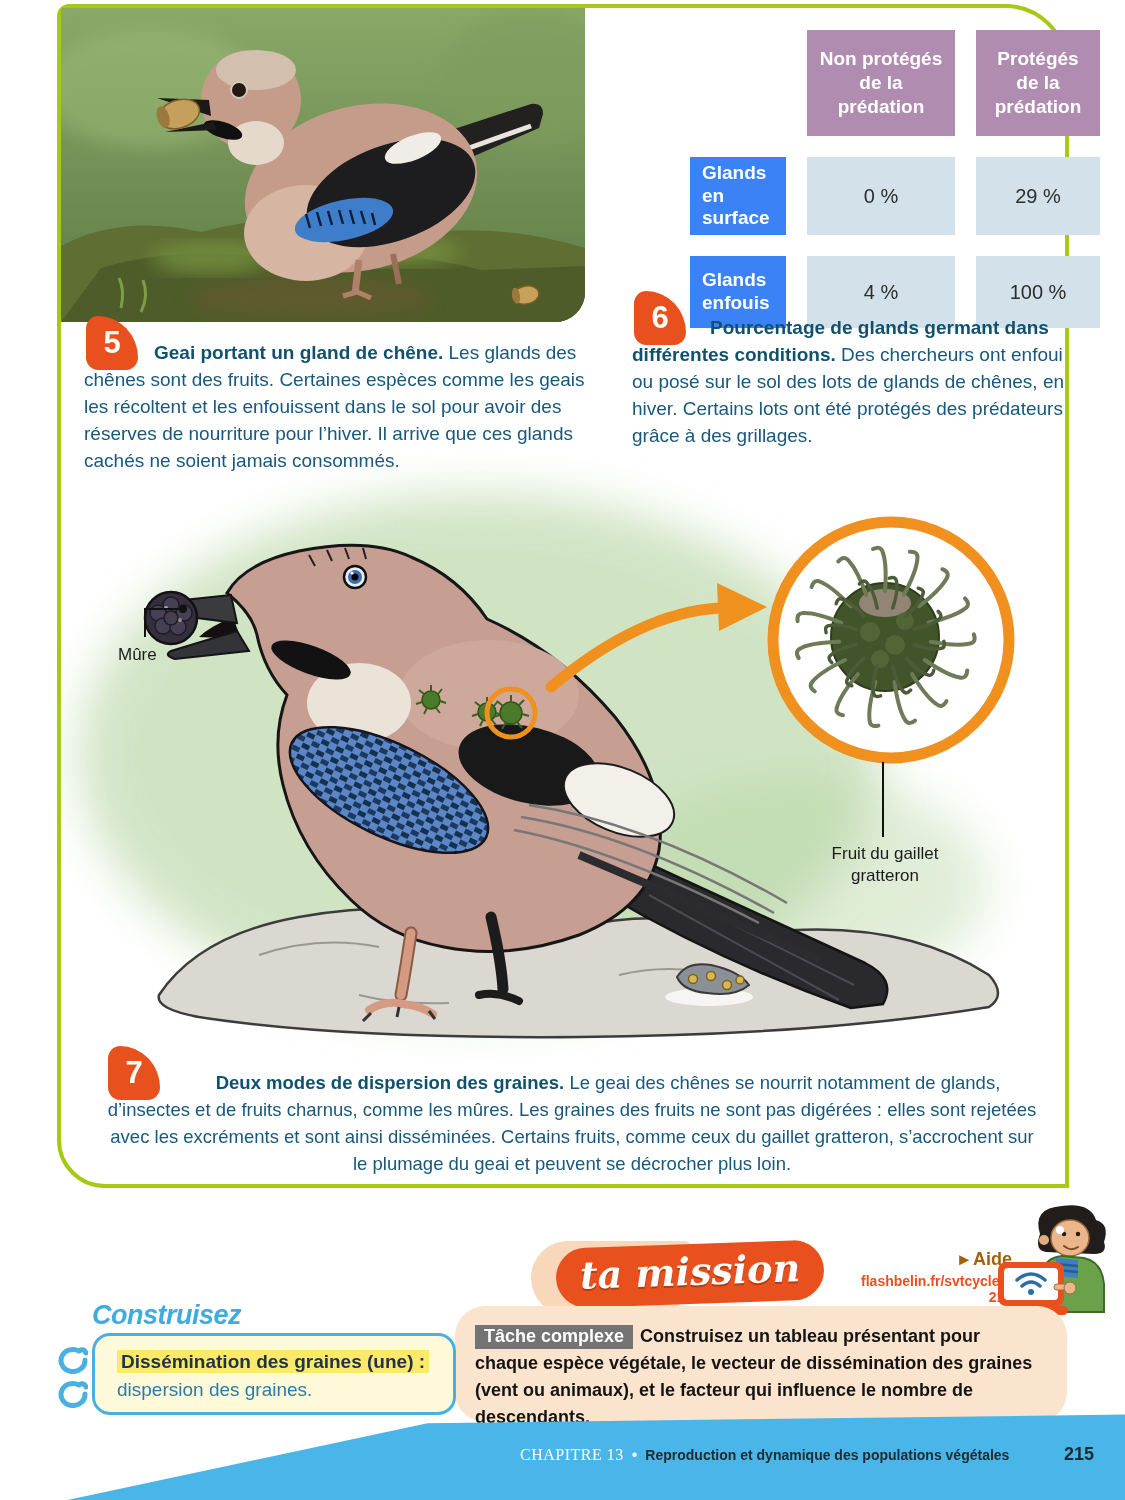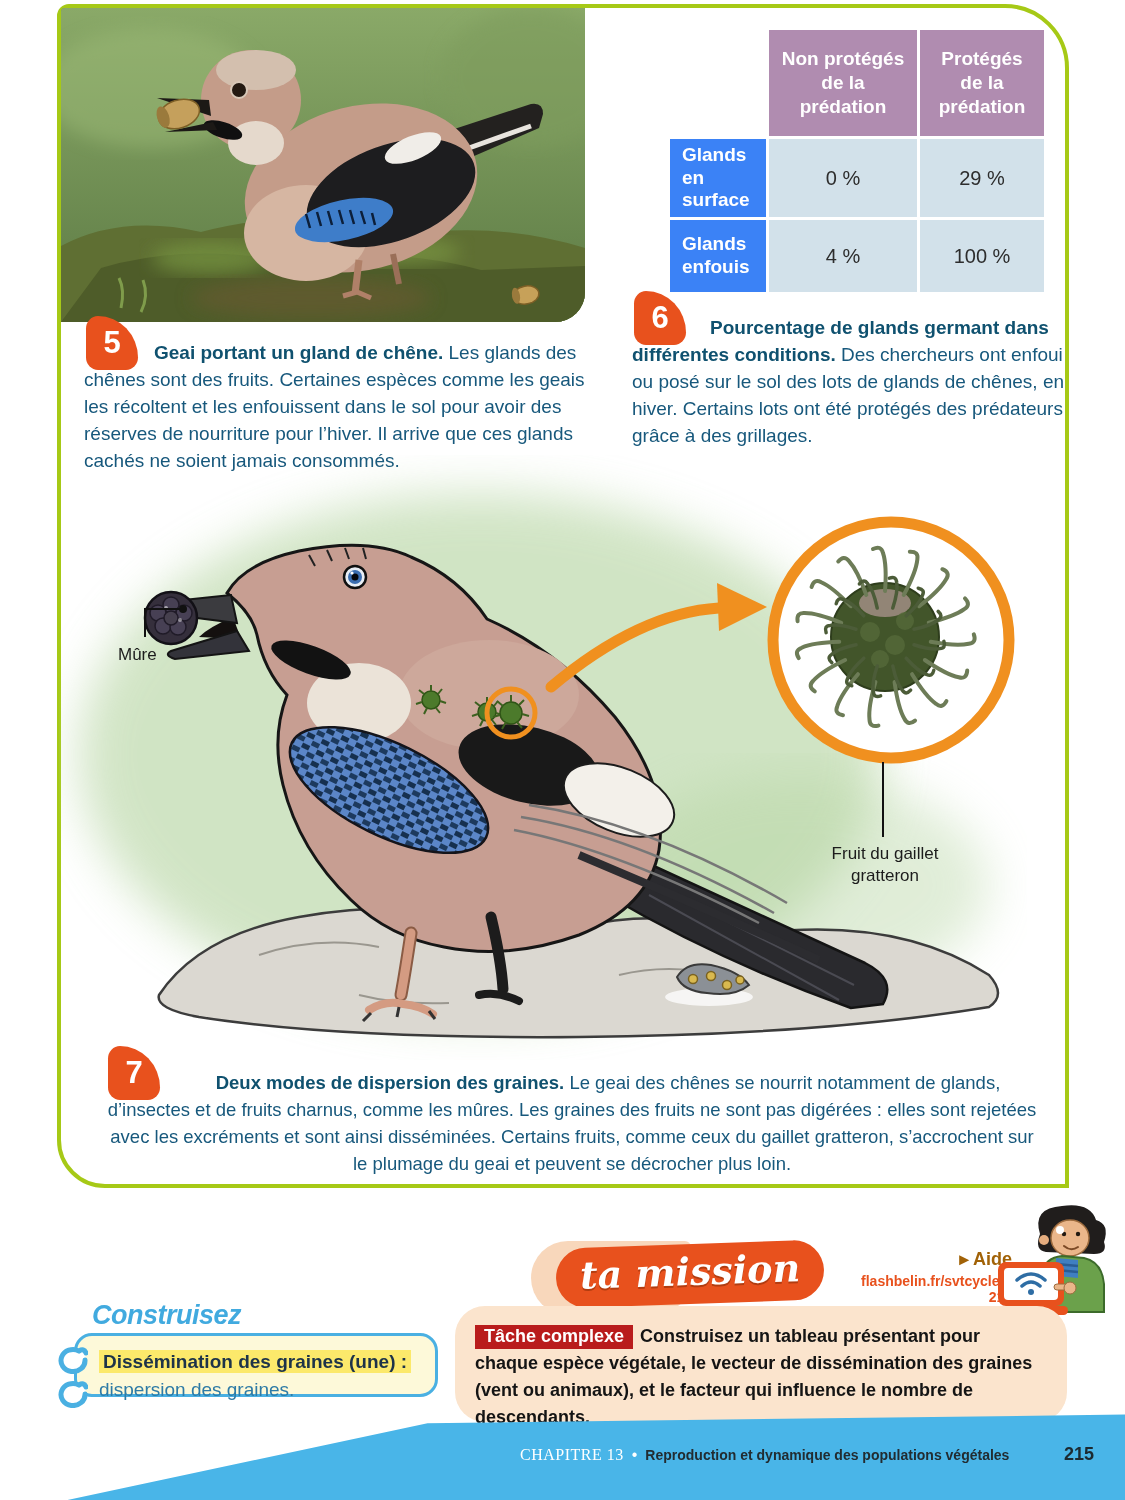--- a/index.html
+++ b/index.html
@@ -31,23 +31,23 @@
   }
 
   
   .caption {
     color:#17587c; font-size:19px; line-height:27px;
   }
   .cap-title { font-weight:bold; color:#0f516f; }
 
   
   .germ-table {
-    left:622px; top:30px;
+    left:642px; top:30px;
     display:grid; grid-template-columns:144px 148px 124px;
-    grid-template-rows:106px 78px 72px; gap:3px;
+    grid-template-rows:106px 78px 72px; gap:21px;
   }
   .germ-table .blank { background:transparent; }
   .germ-table .th {
     background:#b08cb0; color:#fff; font-weight:bold; font-size:19px;
     line-height:1.25; display:flex; align-items:center; justify-content:center;
     text-align:center; padding:6px 10px;
   }
   .germ-table .rowh {
     background:#3b82f6; color:#fff; font-weight:bold; font-size:19px;
     line-height:1.2; display:flex; align-items:center; padding-left:12px; padding-right:0;margin-left:48px;
@@ -73,31 +73,31 @@
   }
   .aide-block { left:840px; top:1248px; width:172px; text-align:right; }
   .aide-link { color:#a16207; font-weight:bold; font-size:18px; }
   .aide-url { color:#e8511d; font-weight:bold; font-size:14px; margin-top:3px; }
   .mission-box {
     left:455px; top:1306px; width:612px; height:116px;
     background:#fbe4cd; border-radius:30px; padding:17px 20px;
   }
   .mission-text { font-size:18px; line-height:27px; font-weight:bold; color:#141414; }
   .chip {
-    background:#b91c1c; color:#fff; font-weight:bold; font-size:18px;
+    background:#737373; color:#fff; font-weight:bold; font-size:18px;
     padding:1px 9px 3px; margin-right:7px;text-align:center;
   }
 
   
   .vocab-heading {
     left:92px; top:1300px; color:#41aadf; font-size:27px;
     font-weight:bold; font-style:italic; letter-spacing:-0.5px;
   }
   .vocab-box {
-    left:74px; top:1333px; width:364px; height:64px;
+    left:92px; top:1333px; width:364px; height:82px;
     background:#fdf9d9; border:3px solid #4ab0e2; border-radius:18px;
     padding:13px 14px 10px 22px;
   }
   .vocab-term {
     display:inline; background:#fce96b; color:#1d3349;
     font-weight:bold; font-size:19px; padding:1px 4px; line-height:26px;
   }
   .vocab-def { color:#2e7ba6; font-size:19px; margin-top:4px; }
 
   

